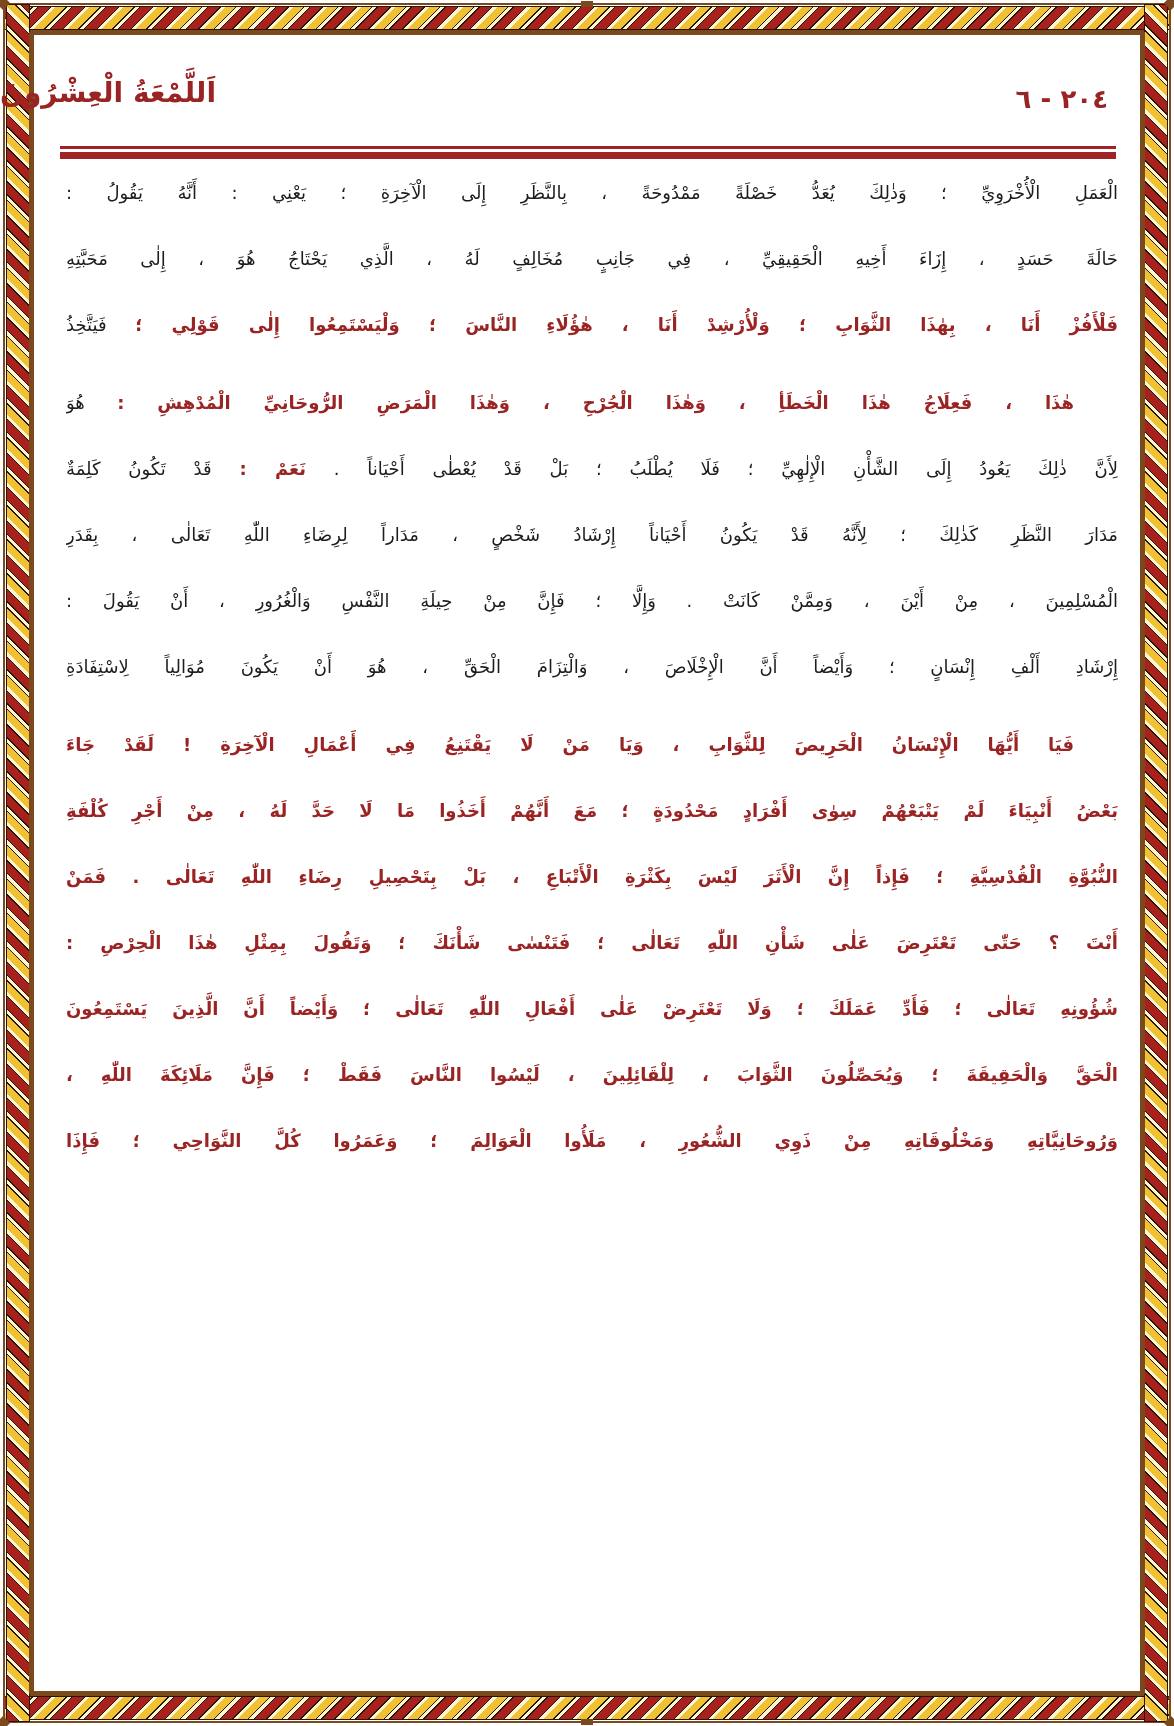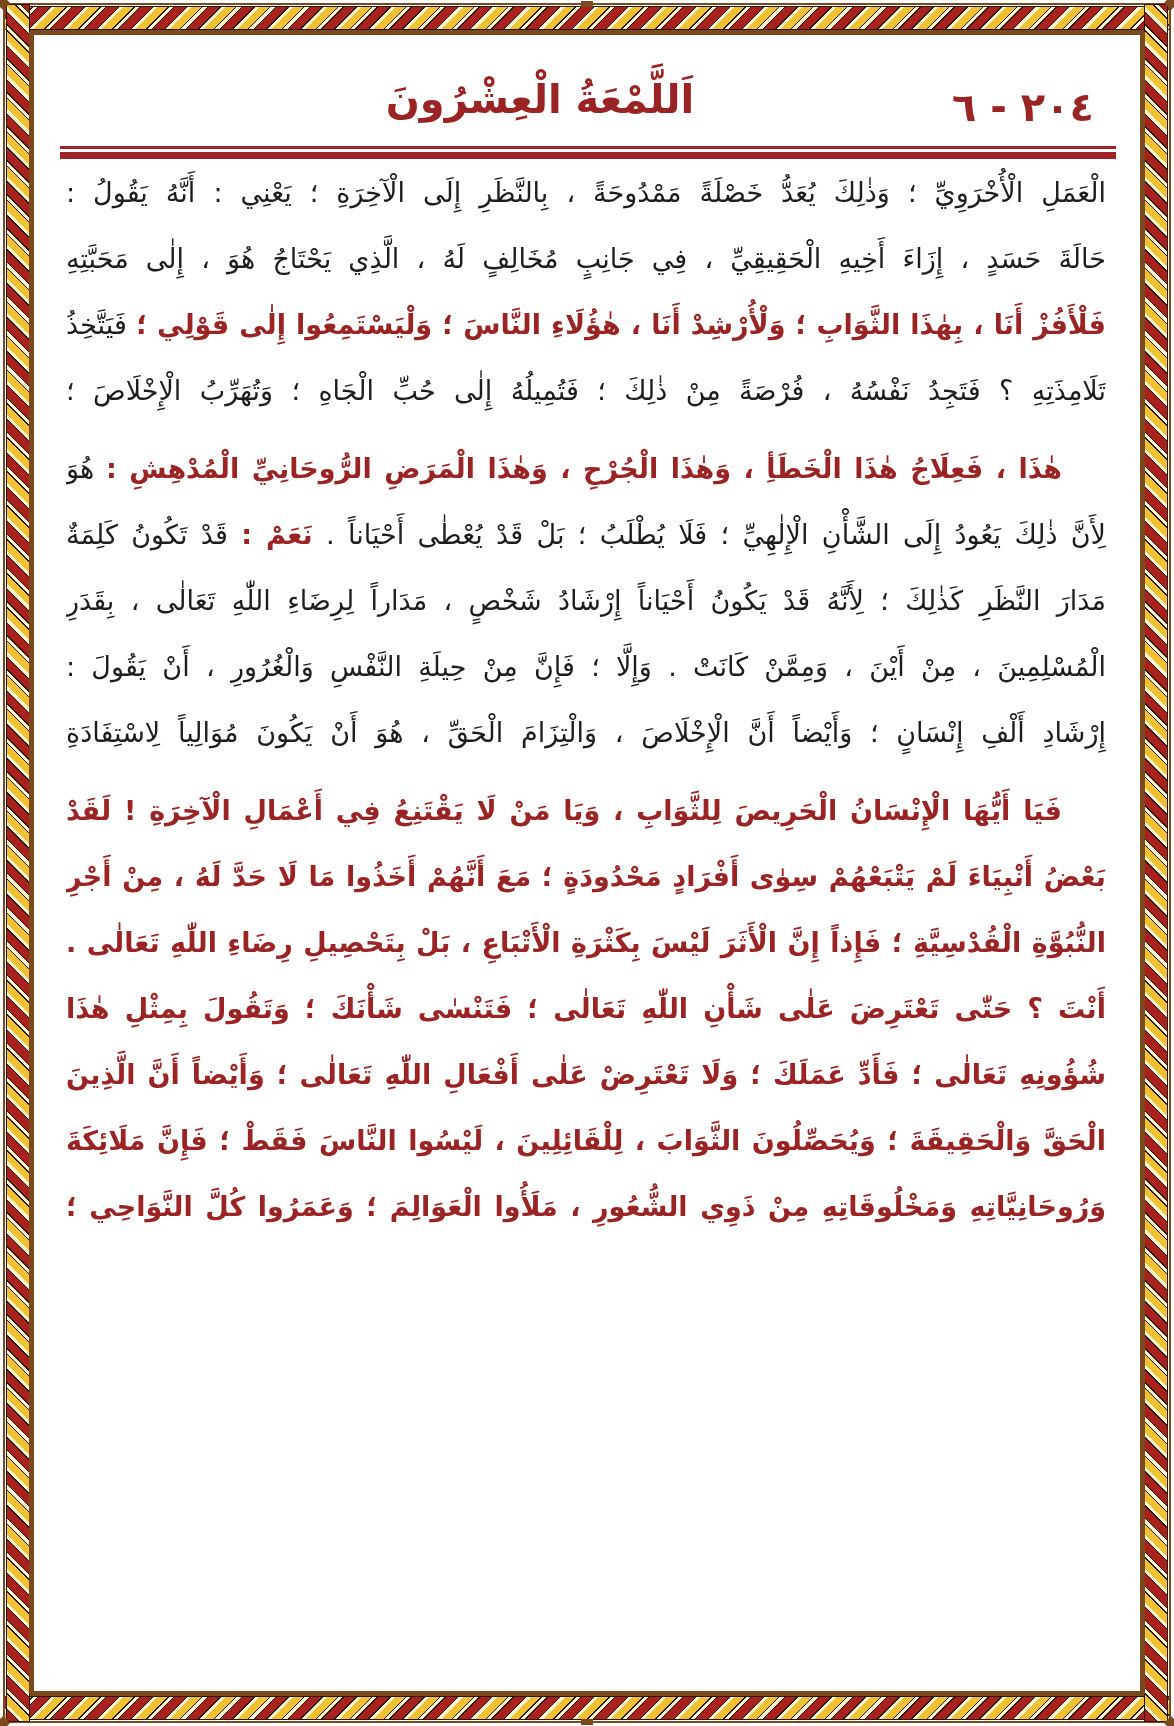--- a/index.html
+++ b/index.html
@@ -52,38 +52,38 @@
   .corner.tl{top:-2px;left:-2px;}
   .corner.tr{top:-2px;right:-2px;}
   .corner.bl{bottom:-2px;left:-2px;}
   .corner.br{bottom:-2px;right:-2px;}
   .tab{position:absolute;left:50%;margin-left:-6px;width:12px;height:6px;background:var(--border-brown);}
   .tab.top{top:1px;}
   .tab.bottom{bottom:1px;}
 
   
   .page-number{
-    position:absolute;top:84px;right:80px;
-    font-size:40px;font-weight:bold;color:var(--text-red);
+    position:absolute;top:84px;right:66px;
+    font-size:26px;font-weight:bold;color:var(--text-red);
     letter-spacing:2px;
   }
   .page-title{
     position:absolute;top:76px;left:0;width:1080px;
-    text-align:center;
-    font-size:40px;font-weight:bold;color:var(--text-red);
+    text-align:left;
+    font-size:28px;font-weight:bold;color:var(--text-red);
   }
   .double-rule{position:absolute;top:146px;left:60px;right:58px;}
   .rule-thin{height:3px;background:var(--rule-red);}
   .rule-thick{height:7px;margin-top:3px;background:var(--rule-red);}
 
   
   .body-text{
-    position:absolute;top:160px;right:68px;left:66px;
+    position:absolute;top:160px;right:56px;left:66px;
     direction:rtl;
-    font-size:27px;
+    font-size:18px;
   }
   .para{margin:0;}
   .para + .para{margin-top:12px;}
   .line{
     height:66px;line-height:66px;overflow:hidden;
     text-align:justify;text-align-last:justify;
   }
   .line.short{text-align-last:right;}
   .line.indent{padding-right:44px;}
   .seg-black{color:var(--text-black);}
@@ -125,21 +125,20 @@
   <div class="double-rule">
     <div class="rule-thin"></div>
     <div class="rule-thick"></div>
   </div>
 
   <div class="body-text">
       <div class="para">
         <div class="line"><span class="seg-black">الْعَمَلِ الْأُخْرَوِيِّ ؛ وَذٰلِكَ يُعَدُّ خَصْلَةً مَمْدُوحَةً ، بِالنَّظَرِ إِلَى الْآخِرَةِ ؛ يَعْنِي : أَنَّهُ يَقُولُ :</span></div>
         <div class="line"><span class="seg-black">حَالَةَ حَسَدٍ ، إِزَاءَ أَخِيهِ الْحَقِيقِيِّ ، فِي جَانِبٍ مُخَالِفٍ لَهُ ، الَّذِي يَحْتَاجُ هُوَ ، إِلٰى مَحَبَّتِهِ</span></div>
         <div class="line"><span class="seg-red">فَلْأَفُزْ أَنَا ، بِهٰذَا الثَّوَابِ ؛ وَلْأُرْشِدْ أَنَا ، هٰؤُلَاءِ النَّاسَ ؛ وَلْيَسْتَمِعُوا إِلٰى قَوْلِي ؛</span> <span class="seg-black">فَيَتَّخِذُ</span></div>
-        <div class="line"><span class="seg-black">تَلَامِذَتِهِ ؟ فَتَجِدُ نَفْسُهُ ، فُرْصَةً مِنْ ذٰلِكَ ؛ فَتُمِيلُهُ إِلٰى حُبِّ الْجَاهِ ؛ وَتُهَرِّبُ الْإِخْلَاصَ ؛</span></div>
       </div>
       <div class="para">
         <div class="line indent"><span class="seg-red">هٰذَا ، فَعِلَاجُ هٰذَا الْخَطَأِ ، وَهٰذَا الْجُرْحِ ، وَهٰذَا الْمَرَضِ الرُّوحَانِيِّ الْمُدْهِشِ :</span> <span class="seg-black">هُوَ</span></div>
         <div class="line"><span class="seg-black">لِأَنَّ ذٰلِكَ يَعُودُ إِلَى الشَّأْنِ الْإِلٰهِيِّ ؛ فَلَا يُطْلَبُ ؛ بَلْ قَدْ يُعْطٰى أَحْيَاناً .</span> <span class="seg-red">نَعَمْ :</span> <span class="seg-black">قَدْ تَكُونُ كَلِمَةٌ</span></div>
         <div class="line"><span class="seg-black">مَدَارَ النَّظَرِ كَذٰلِكَ ؛ لِأَنَّهُ قَدْ يَكُونُ أَحْيَاناً إِرْشَادُ شَخْصٍ ، مَدَاراً لِرِضَاءِ اللّٰهِ تَعَالٰى ، بِقَدَرِ</span></div>
         <div class="line"><span class="seg-black">الْمُسْلِمِينَ ، مِنْ أَيْنَ ، وَمِمَّنْ كَانَتْ . وَإِلَّا ؛ فَإِنَّ مِنْ حِيلَةِ النَّفْسِ وَالْغُرُورِ ، أَنْ يَقُولَ :</span></div>
         <div class="line"><span class="seg-black">إِرْشَادِ أَلْفِ إِنْسَانٍ ؛ وَأَيْضاً أَنَّ الْإِخْلَاصَ ، وَالْتِزَامَ الْحَقِّ ، هُوَ أَنْ يَكُونَ مُوَالِياً لِاسْتِفَادَةِ</span></div>
       </div>
       <div class="para">
         <div class="line indent"><span class="seg-red">فَيَا أَيُّهَا الْإِنْسَانُ الْحَرِيصَ لِلثَّوَابِ ، وَيَا مَنْ لَا يَقْتَنِعُ فِي أَعْمَالِ الْآخِرَةِ ! لَقَدْ جَاءَ</span></div>

